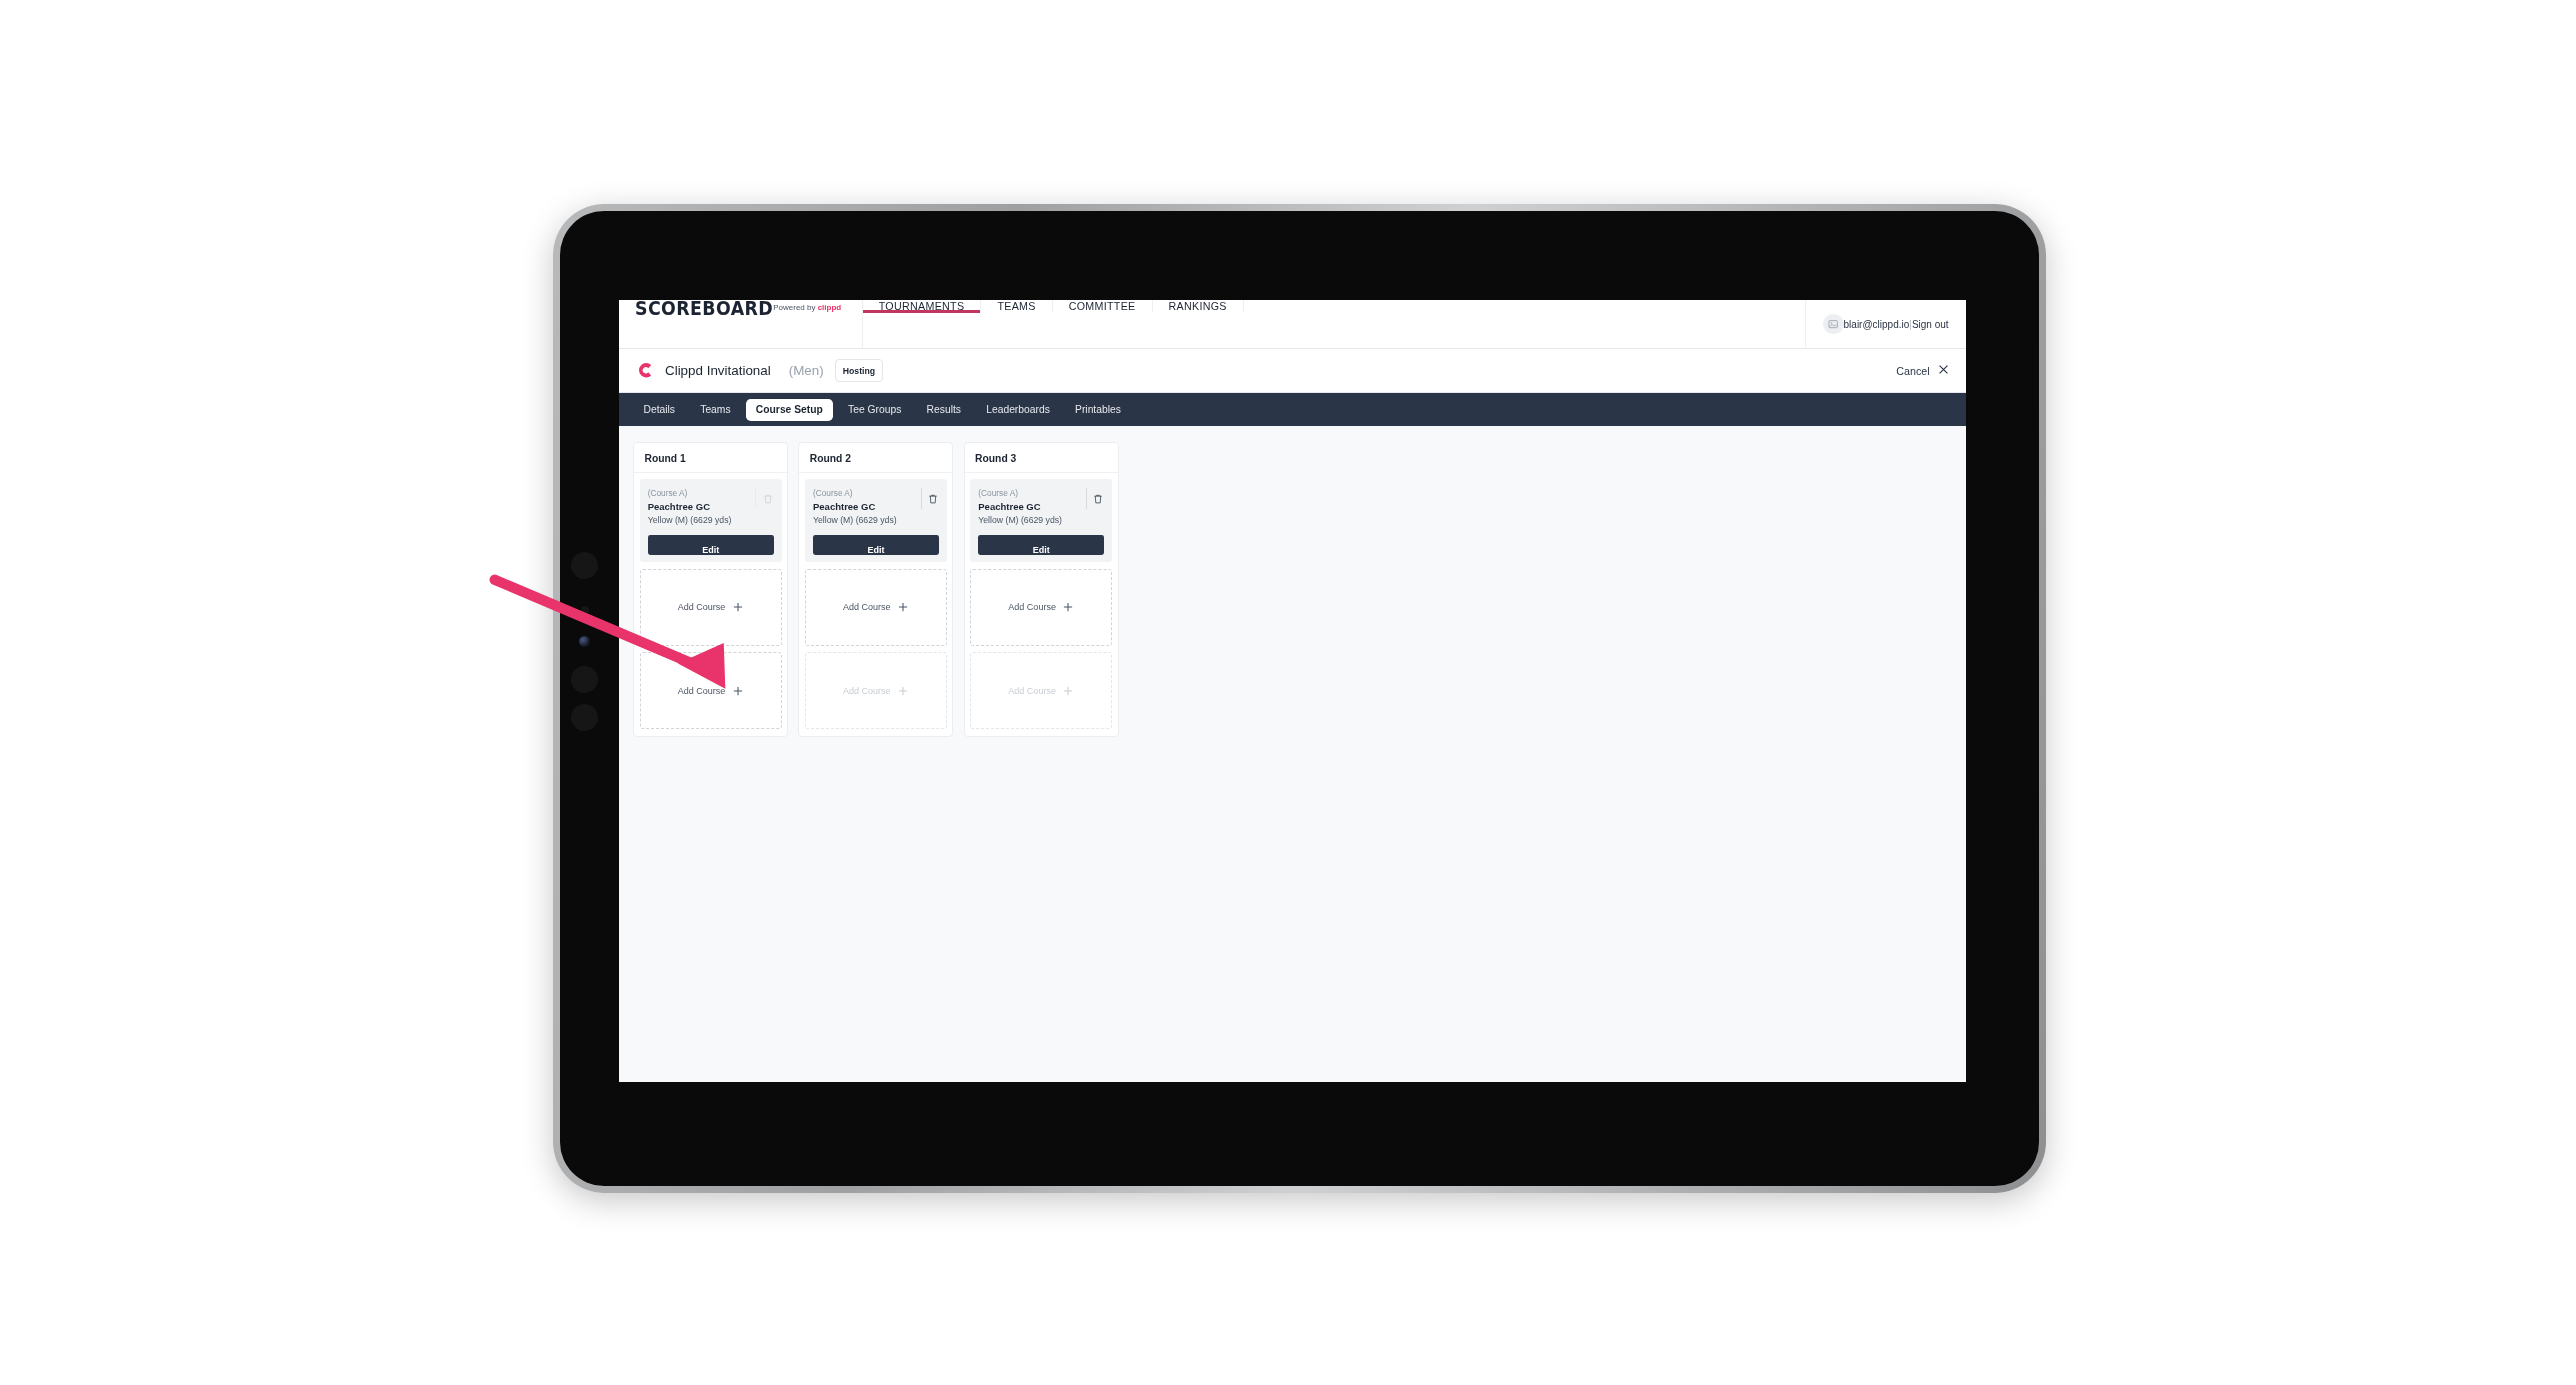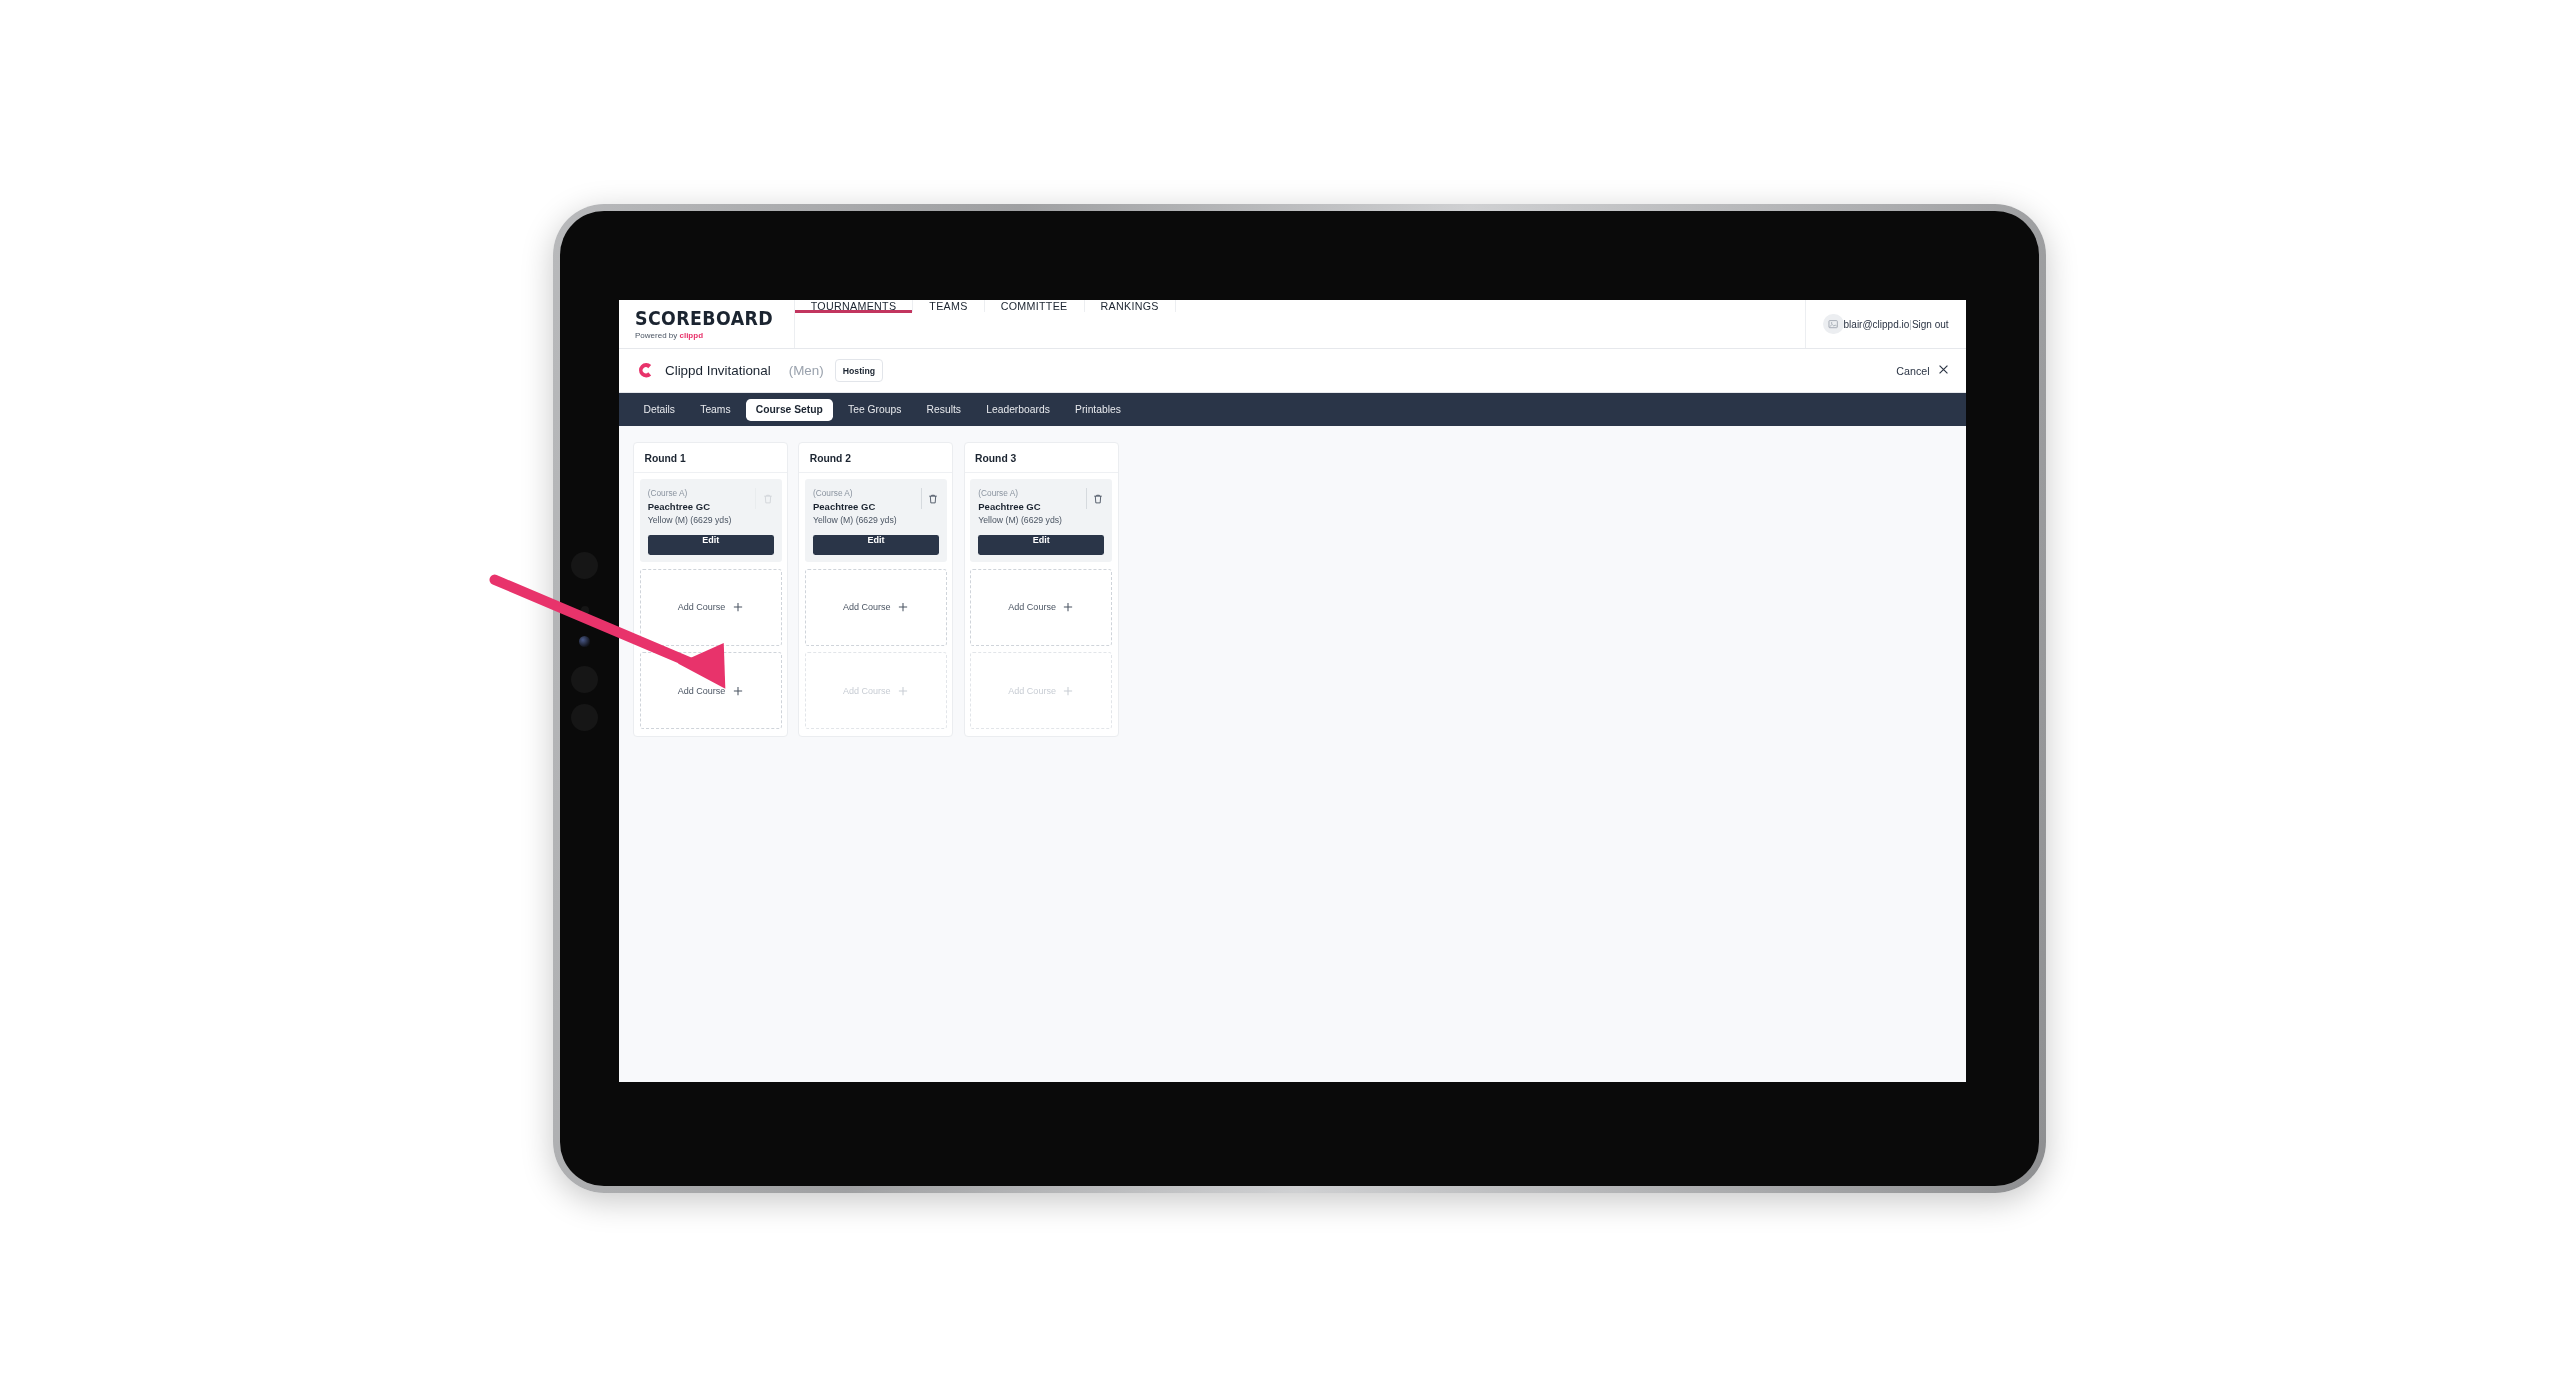--- a/index.html
+++ b/index.html
@@ -63,21 +63,21 @@
   }
 
   
   .topnav {
     height: 49px;
     background: #ffffff;
     display: flex; align-items: stretch;
     border-bottom: 0.8px solid #e6e8ec;
   }
   .brand {
-    display: flex; flex-direction: column; justify-content: center;
+    display: flex; flex-direction: row; justify-content: center;
     padding: 0 20.5px 0 16px;
     border-right: 0.8px solid #eceef1;
   }
   .brand-title {
     font-size: 17.4px; font-weight: 700; color: #1b2430;
     letter-spacing: 0.4px;
     font-family: "DejaVu Sans", sans-serif;
     transform: scaleY(1.12); transform-origin: left center;
   }
   .brand-sub { font-size: 8px; color: #4b5563; margin-top: 3.2px; }
@@ -180,21 +180,21 @@
   .course-tee { font-size: 8.7px; color: #4b5563; line-height: 1.6; }
   .course-actions { display: flex; align-items: center; gap: 5.5px; padding-top: 1.6px; }
   .vrule { width: 0.8px; height: 20.5px; background: #d6dade; }
   .trash { cursor: pointer; display: flex; }
   .faded { opacity: 0.26; }
   .edit-btn {
     margin-top: 7.1px;
     height: 20px;
     background: #2a3548;
     border-radius: 2.4px;
-    display: flex; align-items: flex-start; justify-content: center;
+    display: flex; align-items: flex-end; justify-content: center;
     color: #ffffff; font-size: 9px; font-weight: 600;
     cursor: pointer;
   }
 
   .add-slot {
     height: 77px;
     border: 0.8px dashed #cfd4da;
     border-radius: 3.2px;
     background: #ffffff;
     display: flex; align-items: center; justify-content: center;

